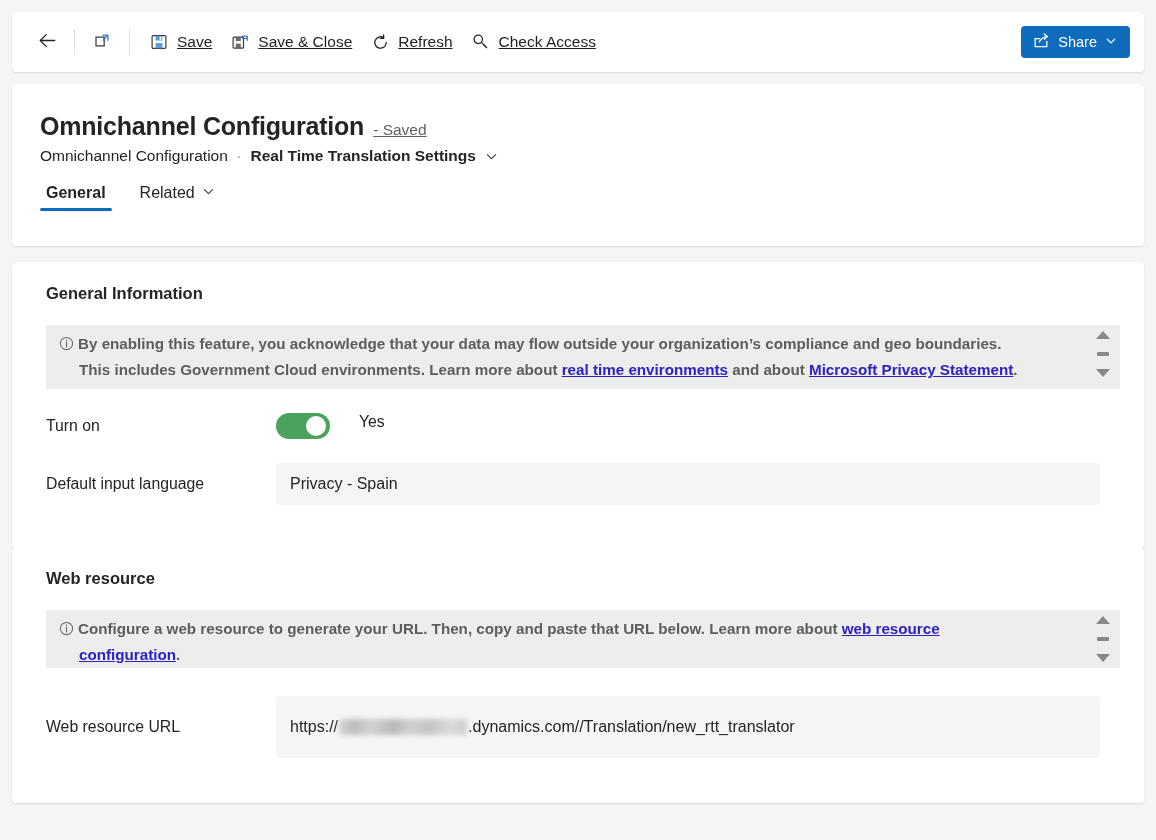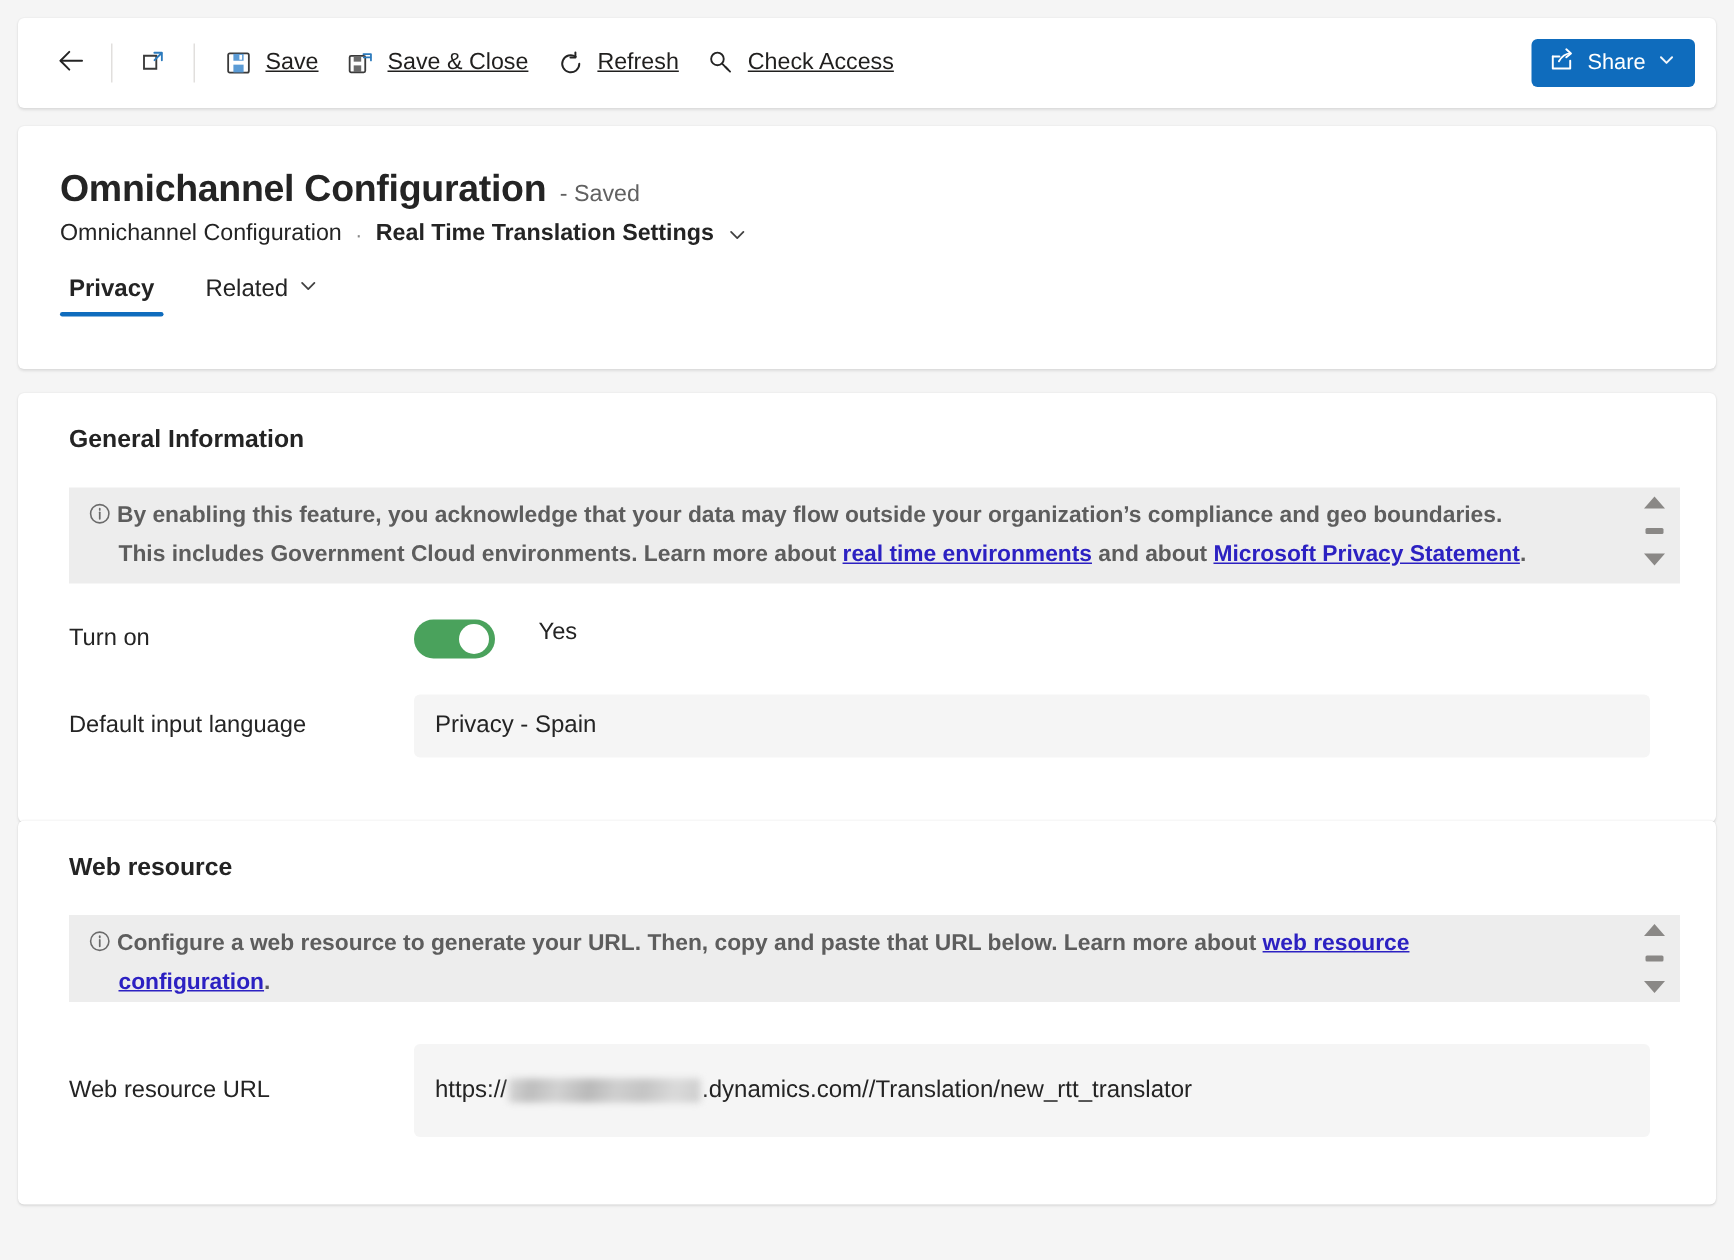--- a/index.html
+++ b/index.html
@@ -77,21 +77,21 @@
   .rec-title-row {
     display: flex; align-items: baseline;
     padding: 28px 0 0 28px;
   }
   .rec-title {
     font-size: 25px; font-weight: bold;
     letter-spacing: -0.2px;
     color: #242424;
   }
   .rec-saved {
-    font-size: 15.5px; color: #616161; margin-left: 9px;
+    font-size: 15.5px; color: #616161; margin-left: 9px; text-decoration: underline;
   }
 
   .breadcrumb {
     display: flex; align-items: center;
     padding: 6px 0 0 28px;
     font-size: 15.5px; color: #242424;
   }
   .breadcrumb .sep { margin: 0 9px; color: #888; font-size: 14px; }
   .breadcrumb .current { font-weight: bold; }
   .breadcrumb .bcchev { margin-left: 9px; display: flex; align-items: center; }
@@ -349,21 +349,21 @@
       <span class="current">Real Time Translation Settings</span>
       <span class="bcchev">
         <svg width="13" height="13" viewBox="0 0 13 13" fill="none">
           <path d="M2.4 4.6 6.5 8.7l4.1-4.1" stroke="#424242" stroke-width="1.2" stroke-linecap="round" stroke-linejoin="round"></path>
         </svg>
       </span>
     </div>
 
     <div class="tabs">
       <button class="tab active">
-        <span>Privacy</span>
+        <span>General</span>
       </button>
       <button class="tab">
         <span>Related</span>
         <span>
           <svg width="13" height="13" viewBox="0 0 13 13" fill="none">
             <path d="M2.4 4.6 6.5 8.7l4.1-4.1" stroke="#424242" stroke-width="1.2" stroke-linecap="round" stroke-linejoin="round"></path>
           </svg>
         </span>
       </button>
     </div>

